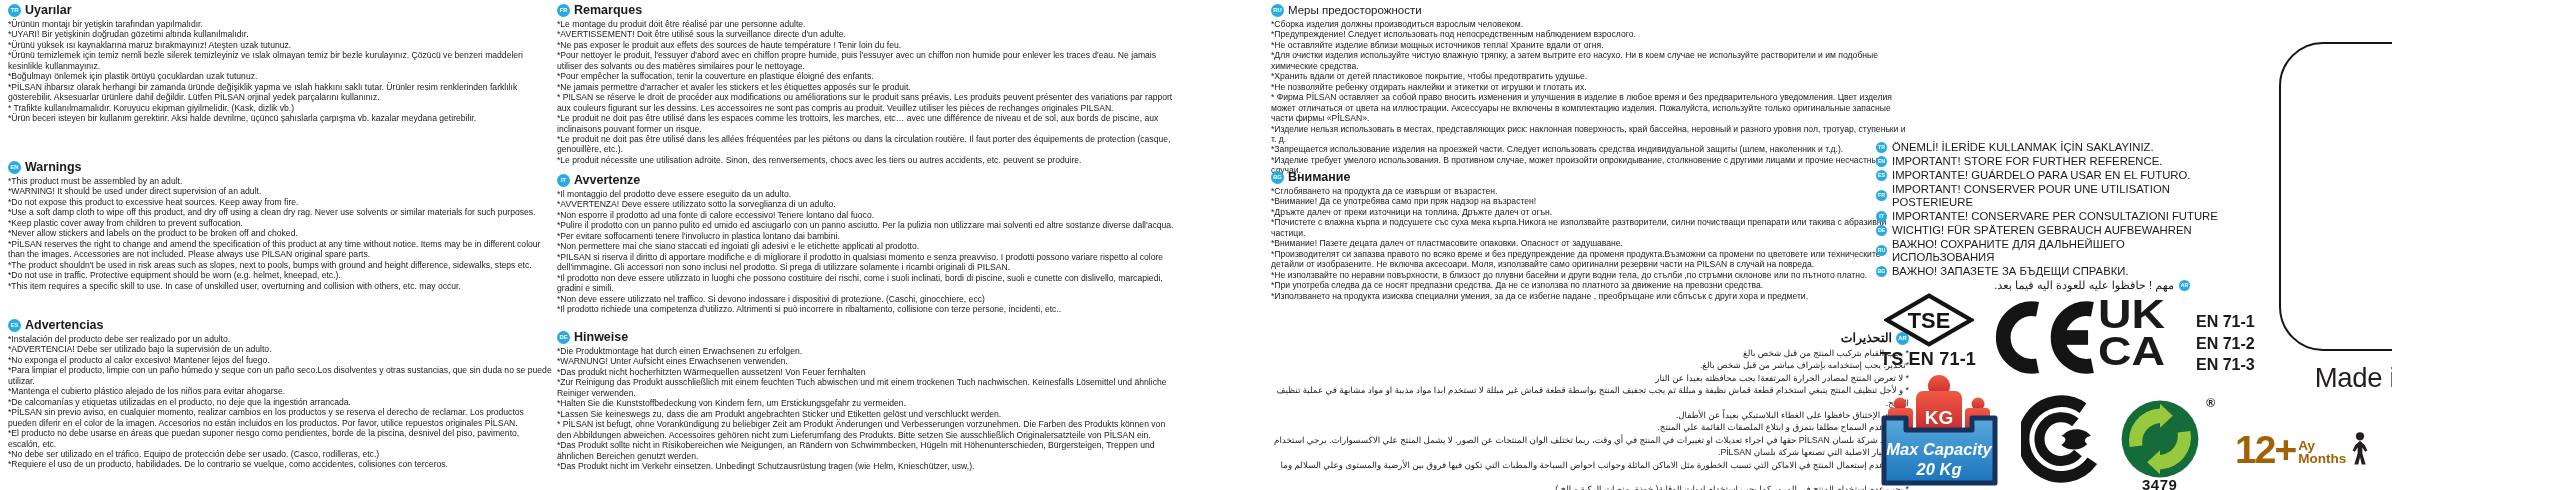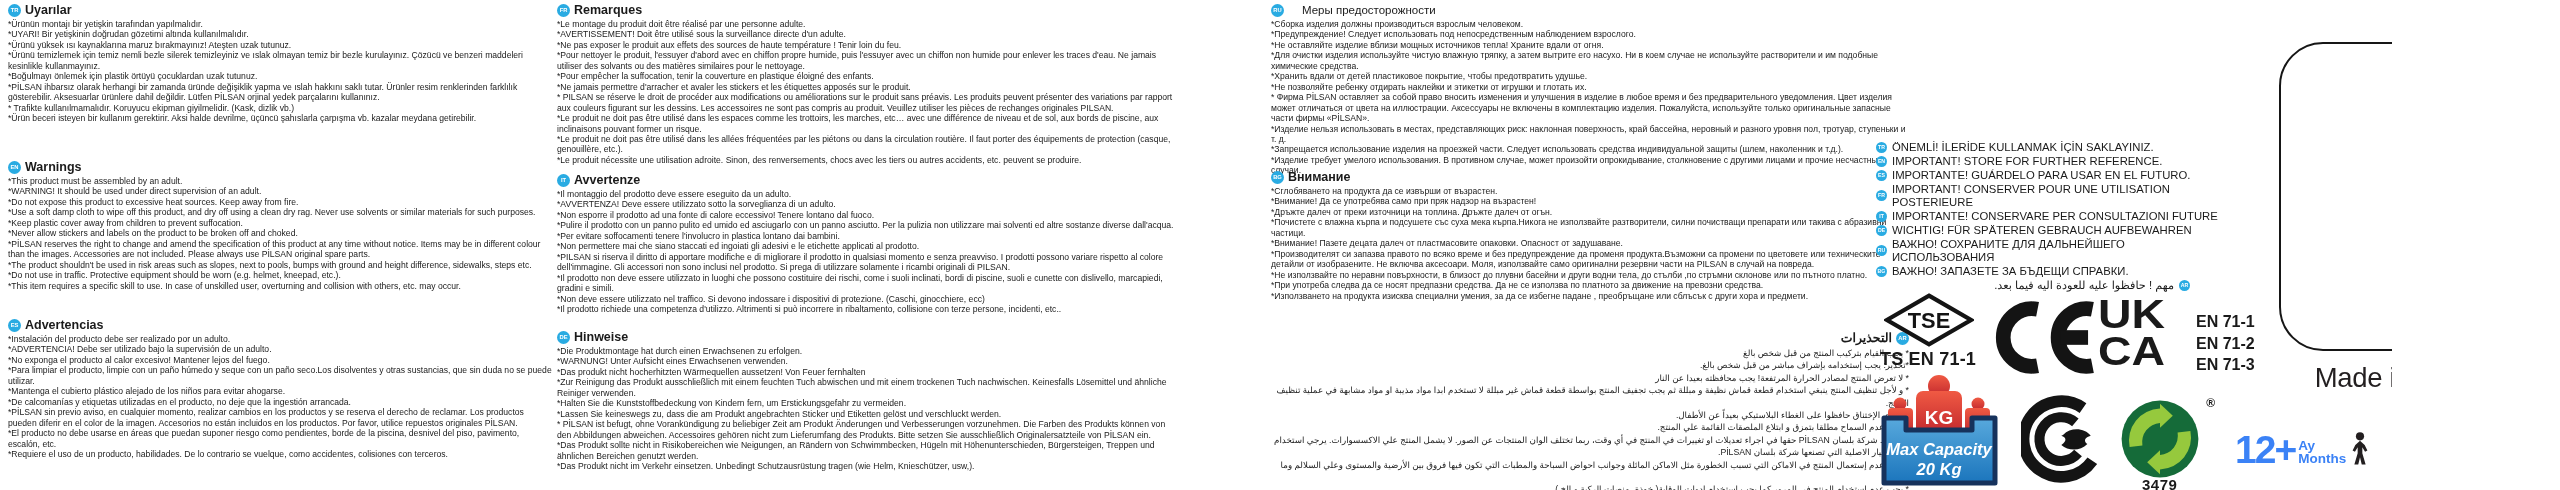--- a/index.html
+++ b/index.html
@@ -9,21 +9,21 @@
   .sec-tr{left:8px;top:4px;width:545px;}
   .sec-en{left:8px;top:161px;width:545px;}
   .sec-es{left:8px;top:319px;width:545px;}
   .sec-fr{left:557px;top:4px;width:618px;}
   .sec-it{left:557px;top:174px;width:618px;}
   .sec-de{left:557px;top:331px;width:618px;}
   .sec-ru{left:1271px;top:4px;width:640px;}
   .sec-bg{left:1271px;top:171px;width:640px;}
   .sec-ar{left:1271px;top:332px;width:638px;}
   .sec-head{display:flex;align-items:center;gap:4px;font-size:12.5px;font-weight:bold;margin-bottom:2px;}
-  .sec-head.plain .sec-title{font-weight:normal;font-size:11.5px;margin-left:14px;}
+  .sec-head.plain .sec-title{font-weight:normal;font-size:11.5px;}
   .sec-head.rtl{direction:rtl;}
   .badge{display:inline-flex;align-items:center;justify-content:center;flex:none;
          width:13px;height:13px;border-radius:50%;background:#29abe2;color:#fff;
          font-size:5.8px;font-weight:bold;letter-spacing:0;}
   .badge.sm{width:11px;height:11px;font-size:5.2px;}
   .lines .line{white-space:normal;}
   .ar-lines{direction:rtl;text-align:right;font-size:8.7px;line-height:12.4px;}
   
   .important{position:absolute;left:1876px;top:141px;width:352px;font-size:11.3px;line-height:13.3px;}
   .imp-row{display:flex;align-items:center;gap:5px;margin-bottom:0.6px;}
@@ -38,21 +38,21 @@
         transform:scaleX(1.16);transform-origin:left top;letter-spacing:0px;}
   .enstd{left:2196px;top:311px;font-size:16px;line-height:21.5px;font-weight:bold;}
   .maxcap{left:1879px;top:371px;width:121px;height:118px;}
   .gmark{left:2021px;top:391px;width:84px;height:97px;}
   .greendot{left:2120px;top:399px;width:95px;height:92px;}
   .gd-reg{position:absolute;right:0px;top:-3px;font-size:12px;font-weight:bold;}
   .gd-num{position:absolute;left:22px;top:77px;font-size:15px;font-weight:bold;letter-spacing:0.5px;}
   
   .blank-box{left:2279px;top:42px;width:263px;height:305px;border:2.5px solid #161616;border-radius:44px;}
   .madein{left:2262px;top:362px;width:296px;text-align:center;font-size:27.5px;font-weight:normal;color:#231f20;letter-spacing:-0.3px;}
-  .age{left:2235px;top:432px;display:flex;align-items:flex-end;gap:3px;color:#3b82f6;}
+  .age{left:2235px;top:432px;display:flex;align-items:flex-end;gap:3px;color:#a16207;}
   .age-num{font-size:39px;font-weight:bold;line-height:32px;letter-spacing:-2px;}
   .age-unit{font-size:13.5px;font-weight:bold;line-height:13px;padding-bottom:1px;}
   svg{display:block;}
   svg text{font-family:"Liberation Sans",sans-serif;}
 </style>
 </head>
 <body>
 
 <div class="sheet">
 
@@ -99,20 +99,21 @@
     </div>
     <div class="lines">
         <div class="line">*Instalación del producto debe ser realizado por un adulto.</div>
         <div class="line">*ADVERTENCIA! Debe ser utilizado bajo la supervisión de un adulto.</div>
         <div class="line">*No exponga el producto al calor excesivo! Mantener lejos del fuego.</div>
         <div class="line">*Para limpiar el producto, limpie con un paño húmedo y seque con un paño seco.Los disolventes y otras sustancias, que sin duda no se puede utilizar.</div>
         <div class="line">*Mantenga el cubierto plástico alejado de los niños para evitar ahogarse.</div>
         <div class="line">*De calcomanías y etiquetas utilizadas en el producto, no deje que la ingestión arrancada.</div>
         <div class="line">*PİLSAN sin previo aviso, en cualquier momento, realizar cambios en los productos y se reserva el derecho de reclamar. Los productos pueden diferir en el color de la imagen. Accesorios no están incluidos en los productos. Por favor, utilice repuestos originales PİLSAN.</div>
         <div class="line">*El producto no debe usarse en áreas que puedan suponer riesgo como pendientes, borde de la piscina, desnivel del piso, pavimento, escalón, etc.</div>
+        <div class="line">*No debe ser utilizado en el tráfico. Equipo de protección debe ser usado. (Casco, rodilleras, etc.)</div>
         <div class="line">*Requiere el uso de un producto, habilidades. De lo contrario se vuelque, como accidentes, colisiones con terceros.</div>
       </div>
   </section>
 
   <section class="sec sec-fr">
     <div class="sec-head">
       <span class="badge">FR</span>
       <span class="sec-title">Remarques</span>
     </div>
     <div class="lines">

